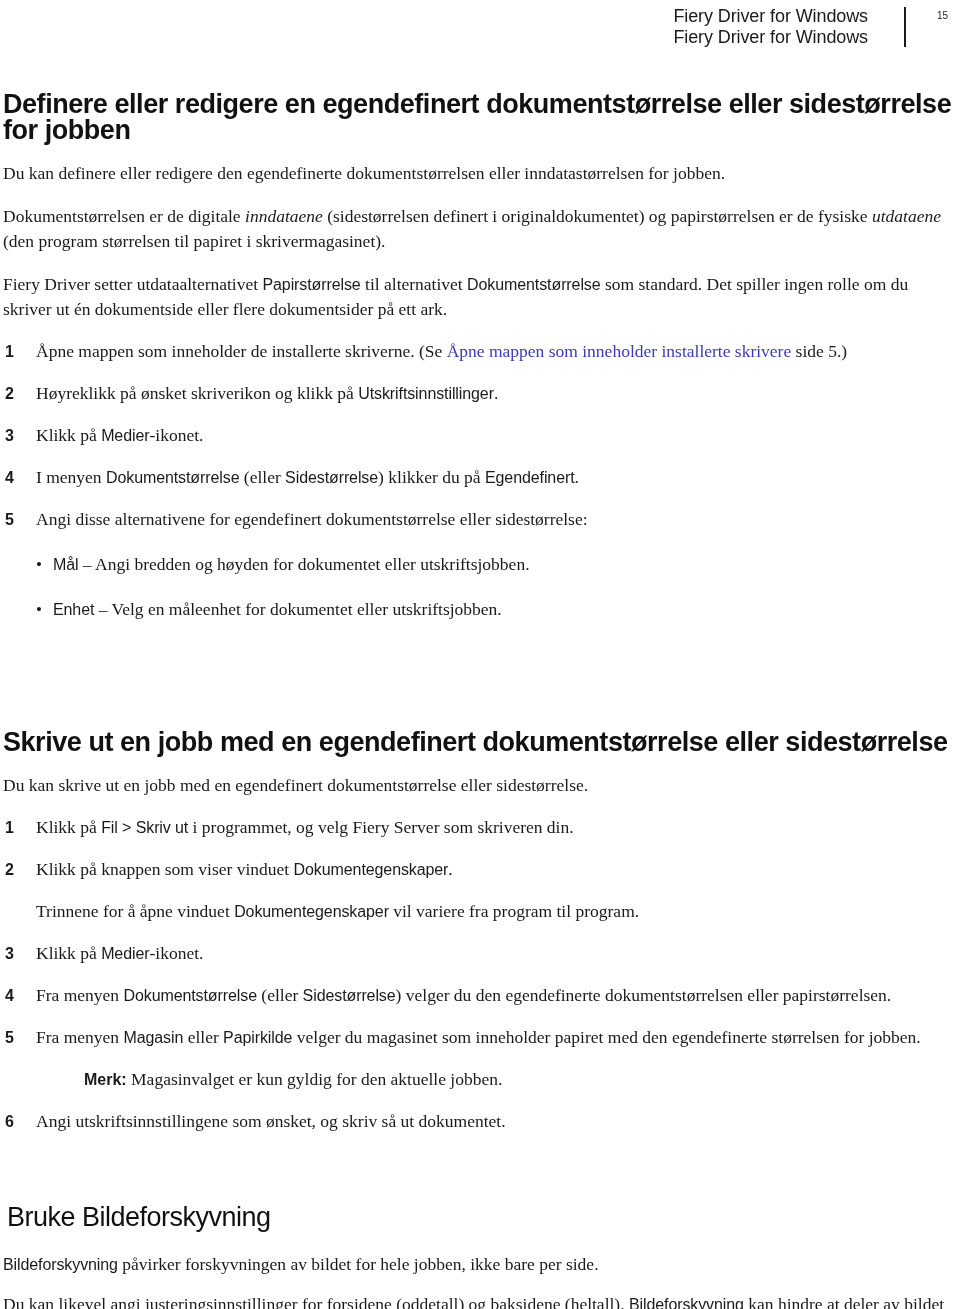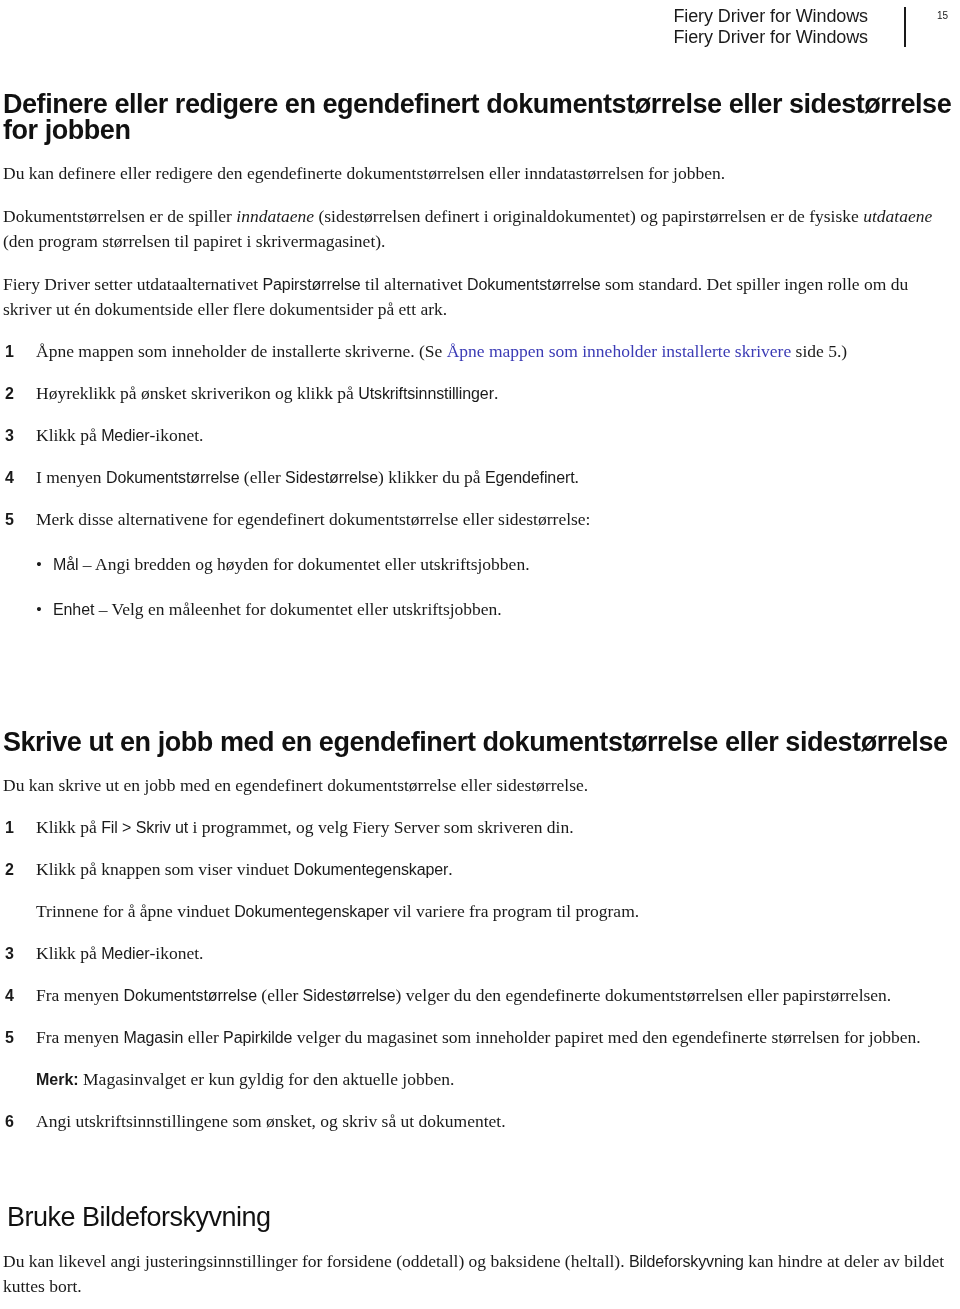--- a/index.html
+++ b/index.html
@@ -98,20 +98,21 @@
   .it { font-style: italic; }
   .xref {
     color: #3b3bb5;
     font-family: "Liberation Serif", serif;
     margin-top: 35px;
   }
   .note-label {
     font-family: "Liberation Sans", sans-serif;
     font-weight: bold;
     font-size: 16px;
+    margin-left: 48px;
   }
 
   
   .step {
     position: relative;
     padding-left: 33px;
     font-family: "Liberation Serif", serif;
     font-size: 17.5px;
     line-height: 25px;
     margin-top: 17px;
@@ -166,21 +167,21 @@
     <div class="header-pageno">15</div>
   </div>
 
   <h1 class="section-title">Definere eller redigere en egendefinert dokumentstørrelse eller sidestørrelse for jobben</h1>
 
   <p class="body">
     <span>Du kan definere eller redigere den egendefinerte dokumentstørrelsen eller inndatastørrelsen for jobben.</span>
   </p>
 
   <p class="body">
-    <span>Dokumentstørrelsen er de spiller </span><span class="it">inndataene</span><span> (sidestørrelsen definert i originaldokumentet) og papirstørrelsen er de fysiske </span><span class="it">utdataene</span><span> (den program størrelsen til papiret i skrivermagasinet).</span>
+    <span>Dokumentstørrelsen er de digitale </span><span class="it">inndataene</span><span> (sidestørrelsen definert i originaldokumentet) og papirstørrelsen er de fysiske </span><span class="it">utdataene</span><span> (den program størrelsen til papiret i skrivermagasinet).</span>
   </p>
 
   <p class="body">
     <span>Fiery Driver setter utdataalternativet </span><span class="ui">Papirstørrelse</span><span> til alternativet </span><span class="ui">Dokumentstørrelse</span><span> som standard. Det spiller ingen rolle om du skriver ut én dokumentside eller flere dokumentsider på ett ark.</span>
   </p>
 
   <div class="step">
     <span class="step-num">1</span>
     <span>Åpne mappen som inneholder de installerte skriverne. (Se </span><span class="xref">Åpne mappen som inneholder installerte skrivere</span><span> side 5.)</span>
   </div>
@@ -195,21 +196,21 @@
     <span>Klikk på </span><span class="ui">Medier</span><span>-ikonet.</span>
   </div>
 
   <div class="step">
     <span class="step-num">4</span>
     <span>I menyen </span><span class="ui">Dokumentstørrelse</span><span> (eller </span><span class="ui">Sidestørrelse</span><span>) klikker du på </span><span class="ui">Egendefinert</span><span>.</span>
   </div>
 
   <div class="step">
     <span class="step-num">5</span>
-    <span>Merk disse alternativene for egendefinert dokumentstørrelse eller sidestørrelse:</span>
+    <span>Angi disse alternativene for egendefinert dokumentstørrelse eller sidestørrelse:</span>
   </div>
 
   <div class="bullet">
     <span class="bullet-dot">•</span>
     <span class="ui">Mål</span><span> – Angi bredden og høyden for dokumentet eller utskriftsjobben.</span>
   </div>
 
   <div class="bullet">
     <span class="bullet-dot">•</span>
     <span class="ui">Enhet</span><span> – Velg en måleenhet for dokumentet eller utskriftsjobben.</span>
@@ -258,18 +259,21 @@
 
   <div class="step">
     <span class="step-num">6</span>
     <span>Angi utskriftsinnstillingene som ønsket, og skriv så ut dokumentet.</span>
   </div>
 
   <div class="block-gap-lg"></div>
 
   <h1 class="chapter-title">Bruke Bildeforskyvning</h1>
 
+  <p class="body">
+    <span class="ui">Bildeforskyvning</span><span> påvirker forskyvningen av bildet for hele jobben, ikke bare per side.</span>
+  </p>
 
   <p class="body tight">
     <span>Du kan likevel angi justeringsinnstillinger for forsidene (oddetall) og baksidene (heltall). </span><span class="ui">Bildeforskyvning</span><span> kan hindre at deler av bildet kuttes bort.</span>
   </p>
 
 </div>
 
 </body></html>

